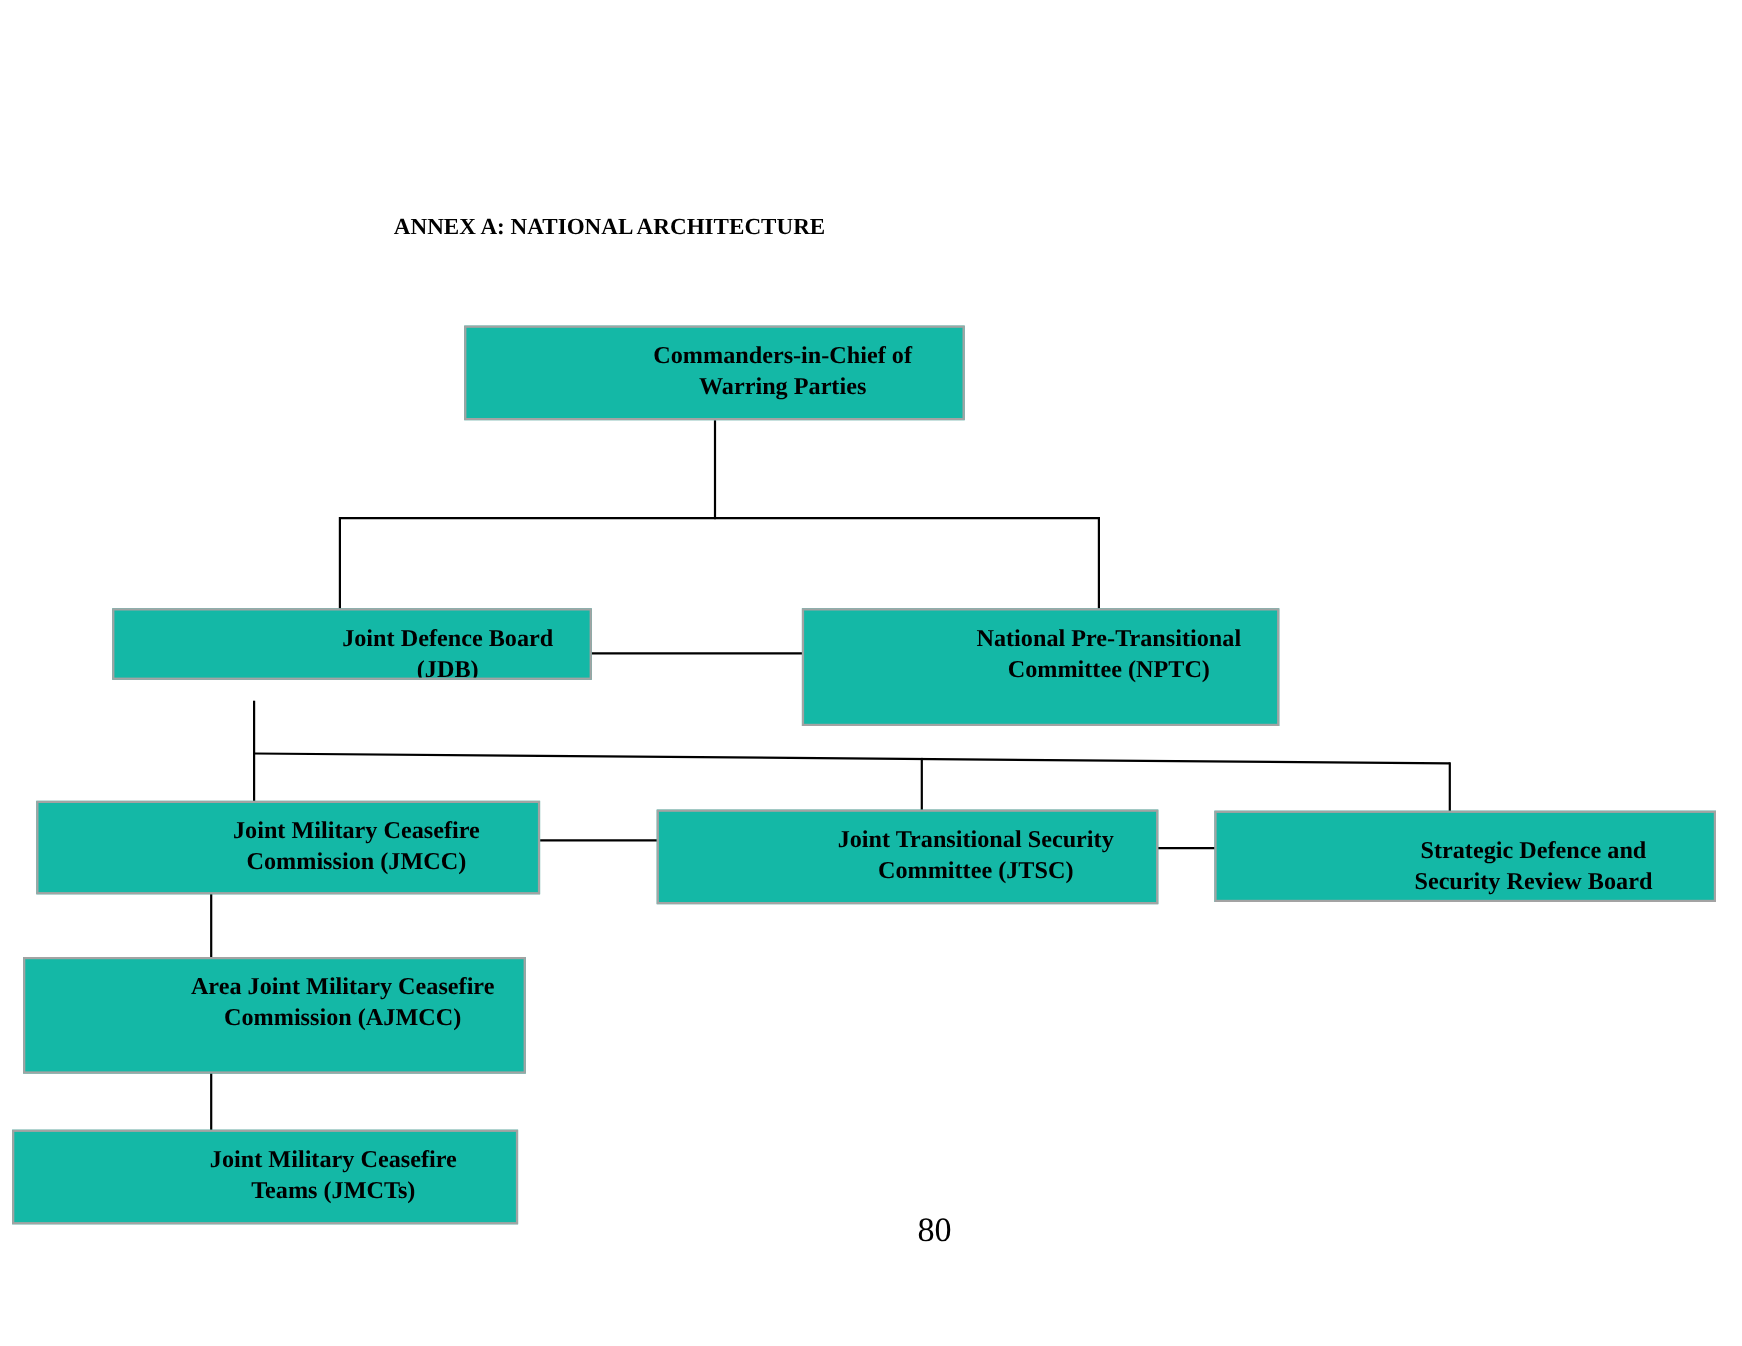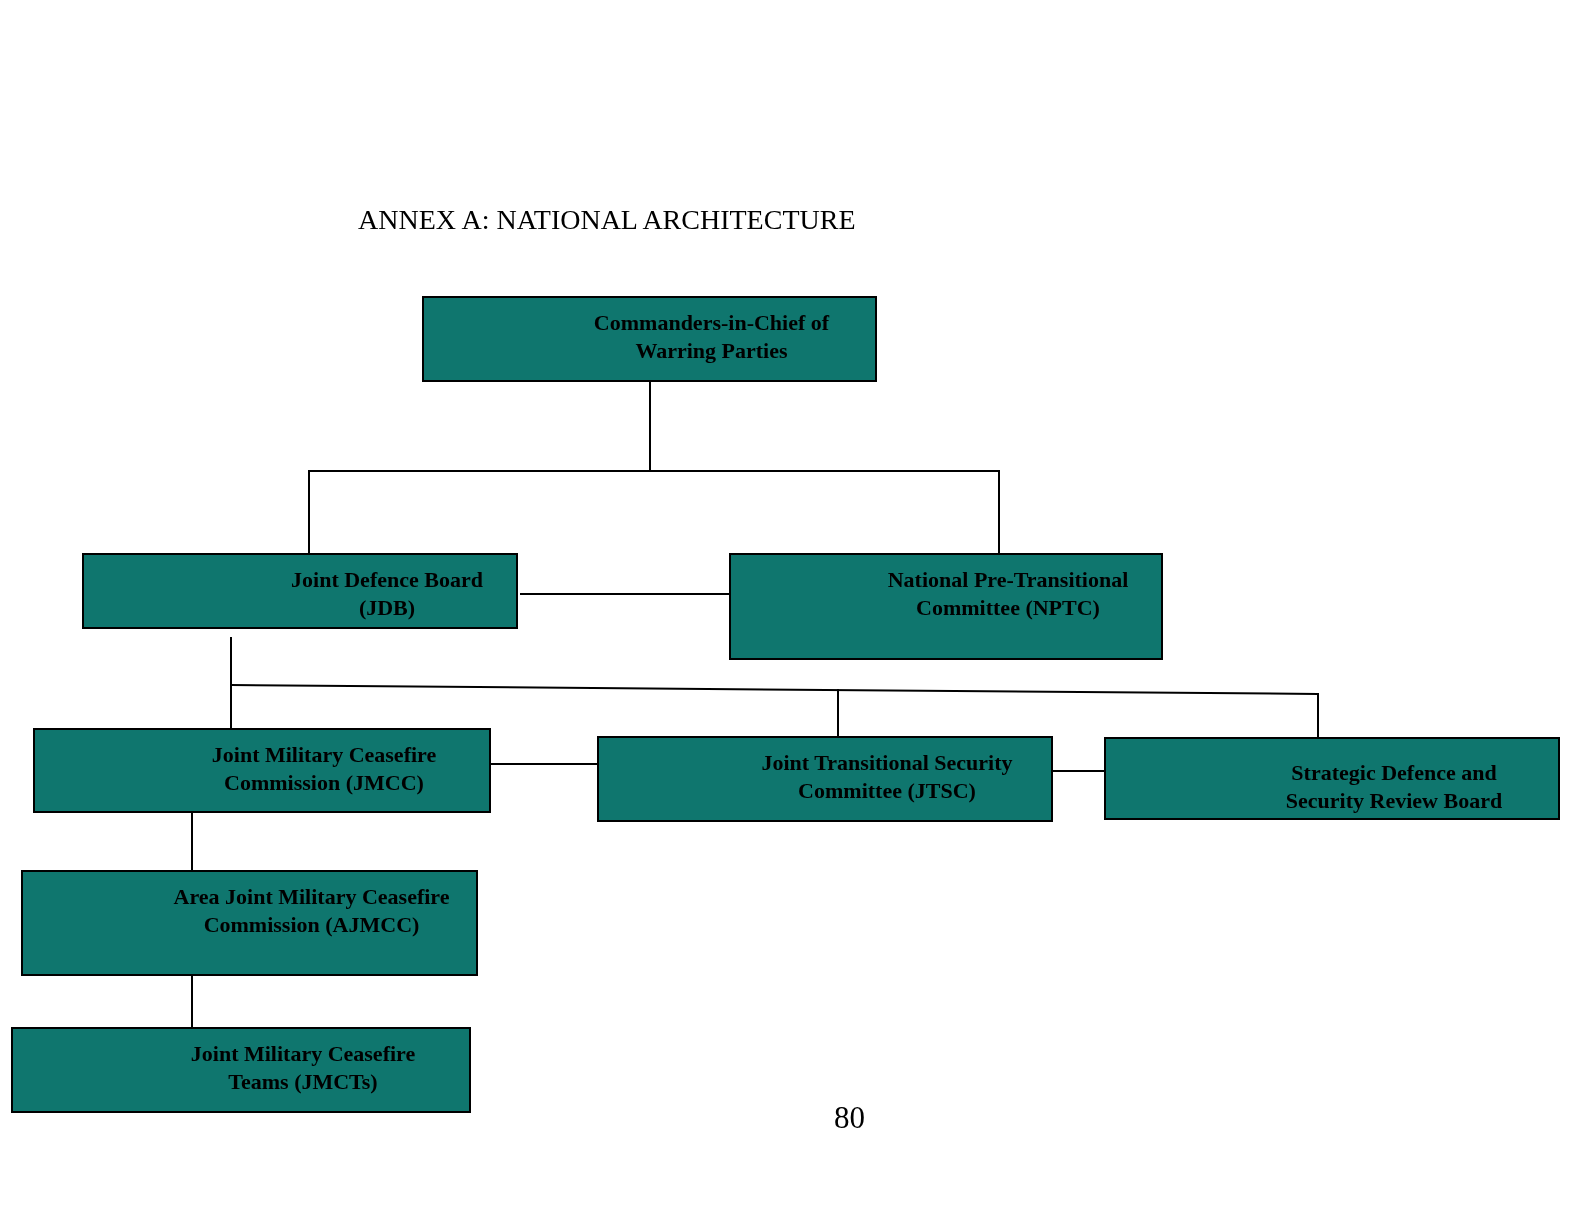--- a/index.html
+++ b/index.html
@@ -12,58 +12,58 @@
     width: 1584px;
     height: 1224px;
     background: #ffffff;
     overflow: hidden;
     font-family: "Liberation Serif", serif;
     color: #000000;
   }
   .doc-title {
     position: absolute;
     left: 358px;
-    top: 204px;
-    font-size: 28px;
+    top: 191px;
+    font-size: 21px;
     line-height: 31px;
-    font-weight: normal;
+    font-weight: bold;
     white-space: nowrap;
     color: #000000;
   }
   .connectors {
     position: absolute;
     left: 0;
     top: 0;
     pointer-events: none;
   }
   .connectors line {
     stroke: #000000;
     stroke-width: 2;
   }
   .node {
     position: absolute;
     box-sizing: border-box;
-    border: 2px solid #000000;
-    background: #0f766e;
+    border: 2px solid #a3a3a3;
+    background: #14b8a6;
     overflow: hidden;
   }
   .node .label {
     font-family: "Liberation Serif", serif;
     font-weight: bold;
     font-size: 22px;
     line-height: 28px;
     text-align: center;
     white-space: pre-line;
     color: #000000;
     padding-top: 11px;
     padding-left: 130px;
     padding-right: 6px;
   }
   #node-cic   { left: 422px;  top: 296px;  width: 455px; height: 86px; }
-  #node-jdb   { left: 82px;   top: 553px;  width: 436px; height: 76px; }
+  #node-jdb   { left: 102px;   top: 553px;  width: 436px; height: 65px; }
   #node-nptc  { left: 729px;  top: 553px;  width: 434px; height: 107px; }
   #node-jmcc  { left: 33px;   top: 728px;  width: 458px; height: 85px; }
   #node-jtsc  { left: 597px;  top: 736px;  width: 456px; height: 86px; }
   #node-sdsrb { left: 1104px; top: 737px;  width: 456px; height: 83px; }
   #node-ajmcc { left: 21px;   top: 870px;  width: 457px; height: 106px; }
   #node-jmct  { left: 11px;   top: 1027px; width: 460px; height: 86px; }
 
   #node-jdb .label   { padding-left: 180px; }
   #node-sdsrb .label { padding-top: 20px; }
 

